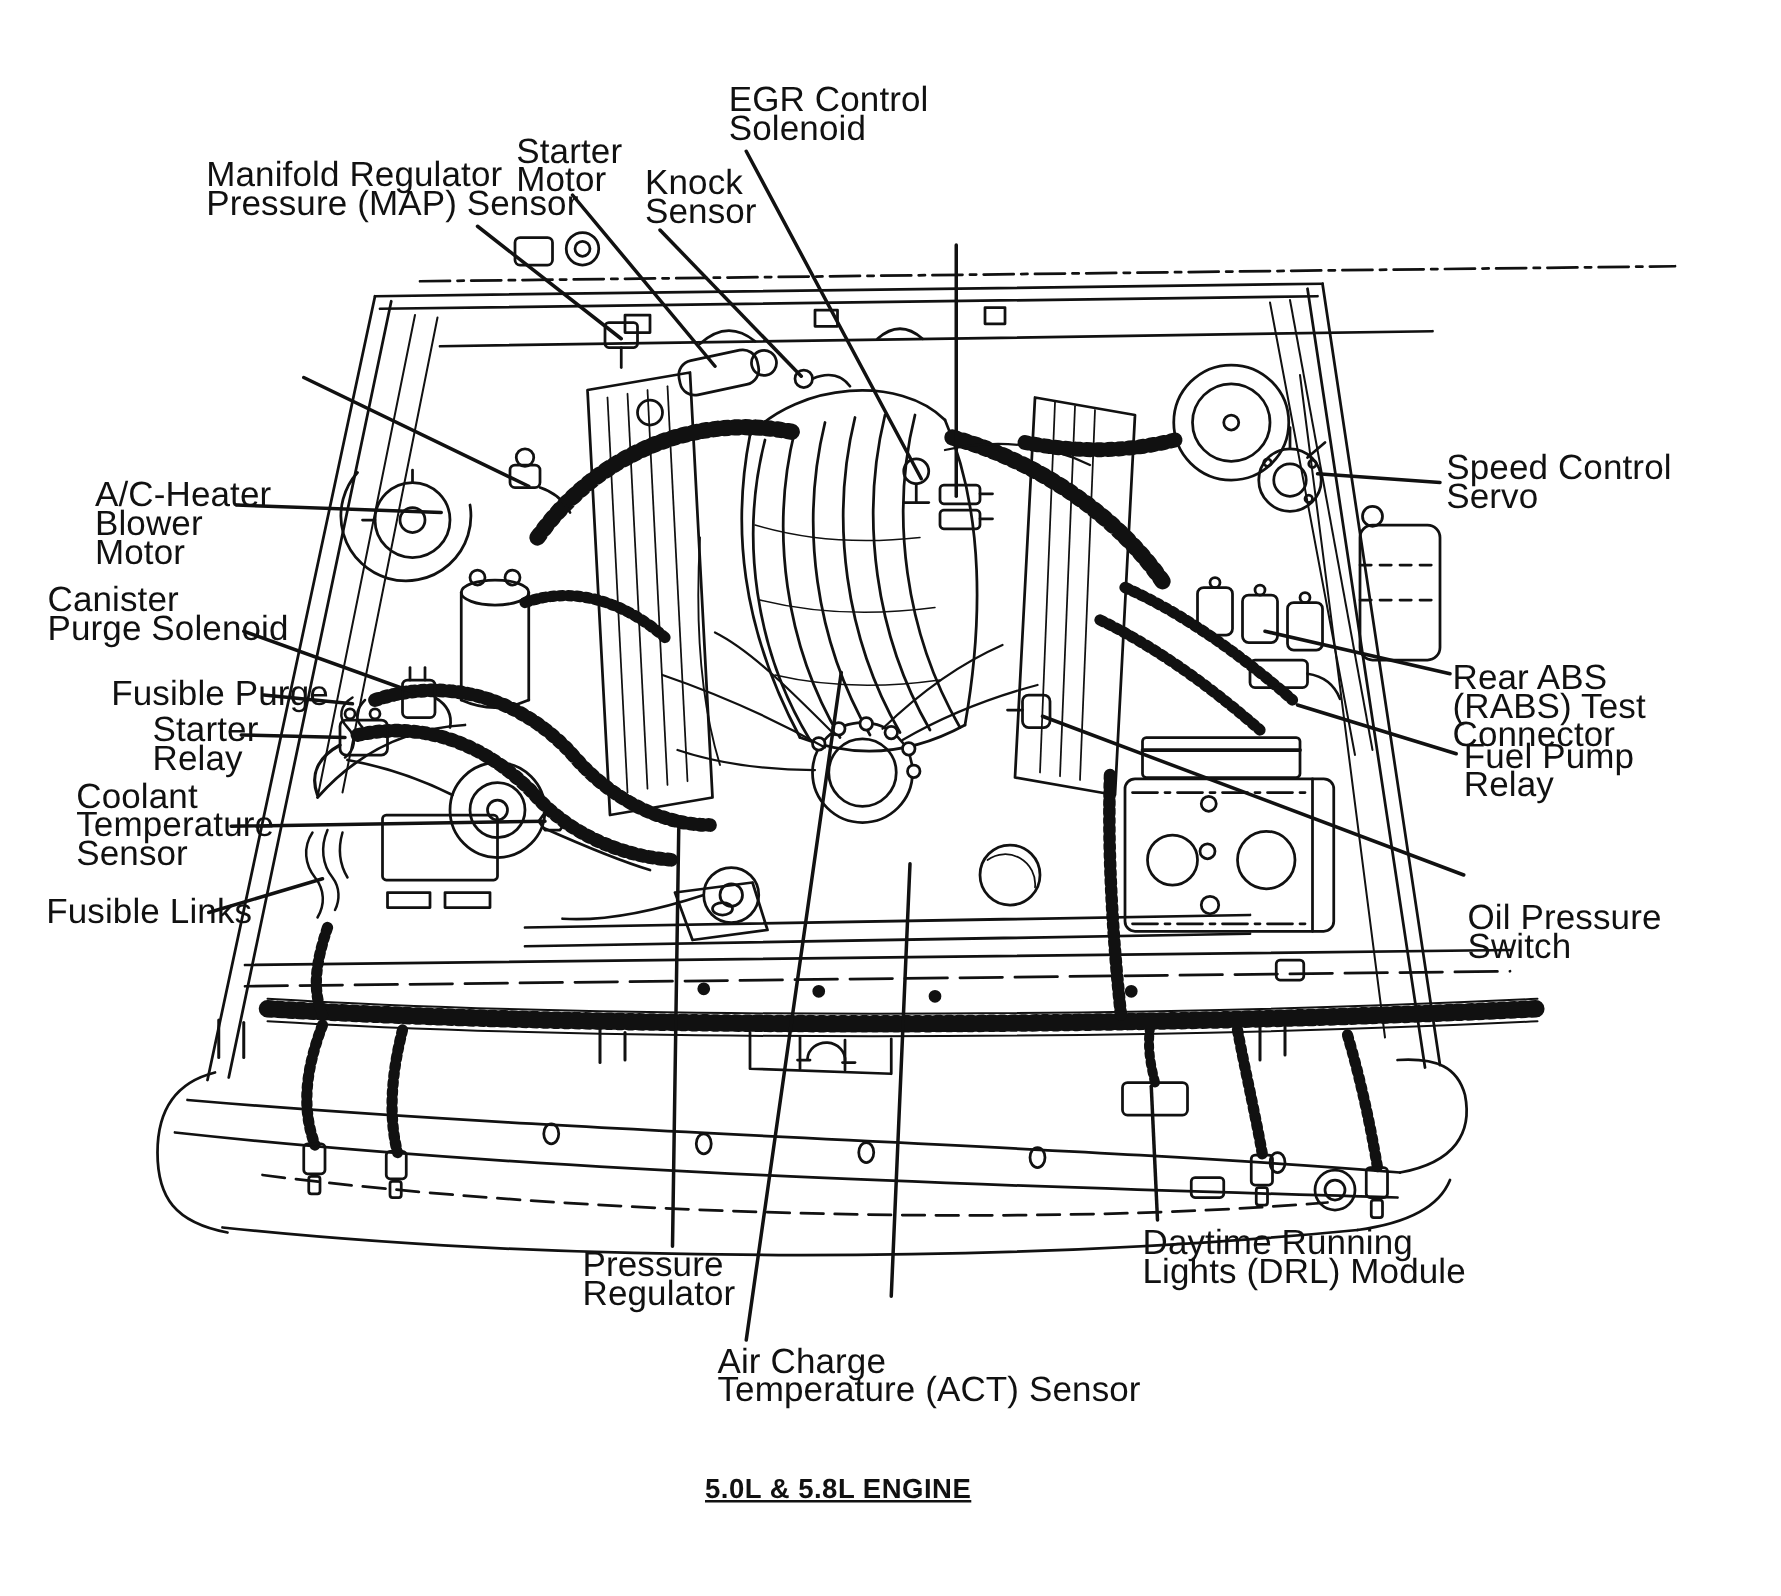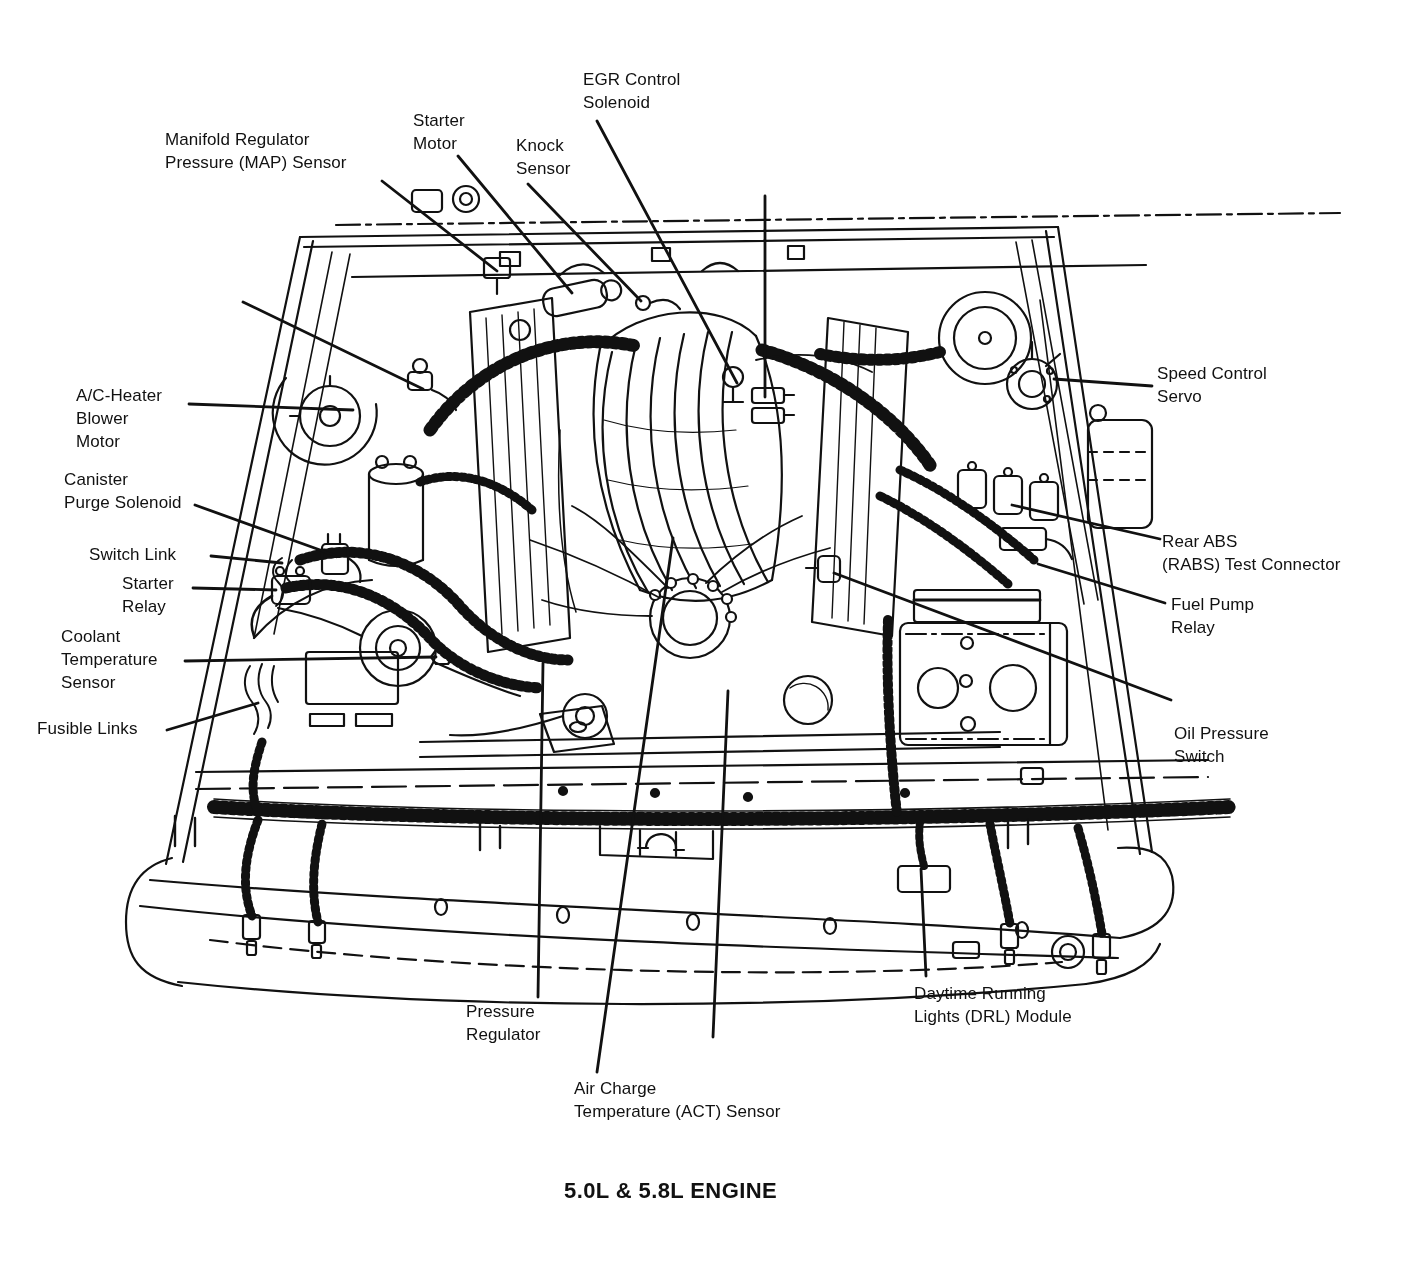--- a/index.html
+++ b/index.html
@@ -1,22 +1,22 @@
 <!DOCTYPE html>
 <html><head>
 <meta charset="utf-8">
 <style>
   html,body{margin:0;padding:0;background:#fff;}
   #page{position:relative;width:1425px;height:1277px;background:#ffffff;overflow:hidden;
         font-family:"Liberation Sans",sans-serif;}
   #art{position:absolute;left:0;top:0;z-index:1;}
-  .callout{position:absolute;z-index:2;font-size:17px;line-height:23px;color:#111;
+  .callout{position:absolute;z-index:2;font-size:28px;line-height:23px;color:#111;
            white-space:pre-line;letter-spacing:.1px;}
   .caption{position:absolute;z-index:2;font-size:22px;line-height:24px;color:#111;
-           font-weight:bold;letter-spacing:.4px;white-space:pre;}
+           font-weight:bold;letter-spacing:.4px;white-space:pre;text-decoration:underline;}
 </style>
 </head>
 <body>
 
 <div id="page">
 
   <svg id="art" width="1425" height="1277" viewBox="0 0 1425 1277" stroke="#111" fill="none" stroke-width="2.2" stroke-linecap="round" stroke-linejoin="round">
 
     <g>
       <path d="M336,225 L1340,213" stroke-dasharray="24 6 5 6"></path>
@@ -281,23 +281,23 @@
 Pressure (MAP) Sensor</div>
   <div class="callout" style="left:413px;top:109px">Starter
 Motor</div>
   <div class="callout" style="left:516px;top:134px">Knock
 Sensor</div>
   <div class="callout" style="left:583px;top:68px">EGR Control
 Solenoid</div>
   <div class="callout" style="left:76px;top:384px">A/C-Heater
 Blower
 Motor</div>
-  <div class="callout" style="left:64px;top:468px">Canister
+  <div class="callout" style="left:38px;top:468px">Canister
 Purge Solenoid</div>
-  <div class="callout" style="left:89px;top:543px">Switch Link</div>
+  <div class="callout" style="left:89px;top:543px">Fusible Purge</div>
   <div class="callout" style="left:122px;top:572px">Starter
 Relay</div>
   <div class="callout" style="left:61px;top:625px">Coolant
 Temperature
 Sensor</div>
   <div class="callout" style="left:37px;top:717px">Fusible Links</div>
   <div class="callout" style="left:1157px;top:362px">Speed Control
 Servo</div>
   <div class="callout" style="left:1162px;top:530px">Rear ABS
 (RABS) Test Connector</div>

